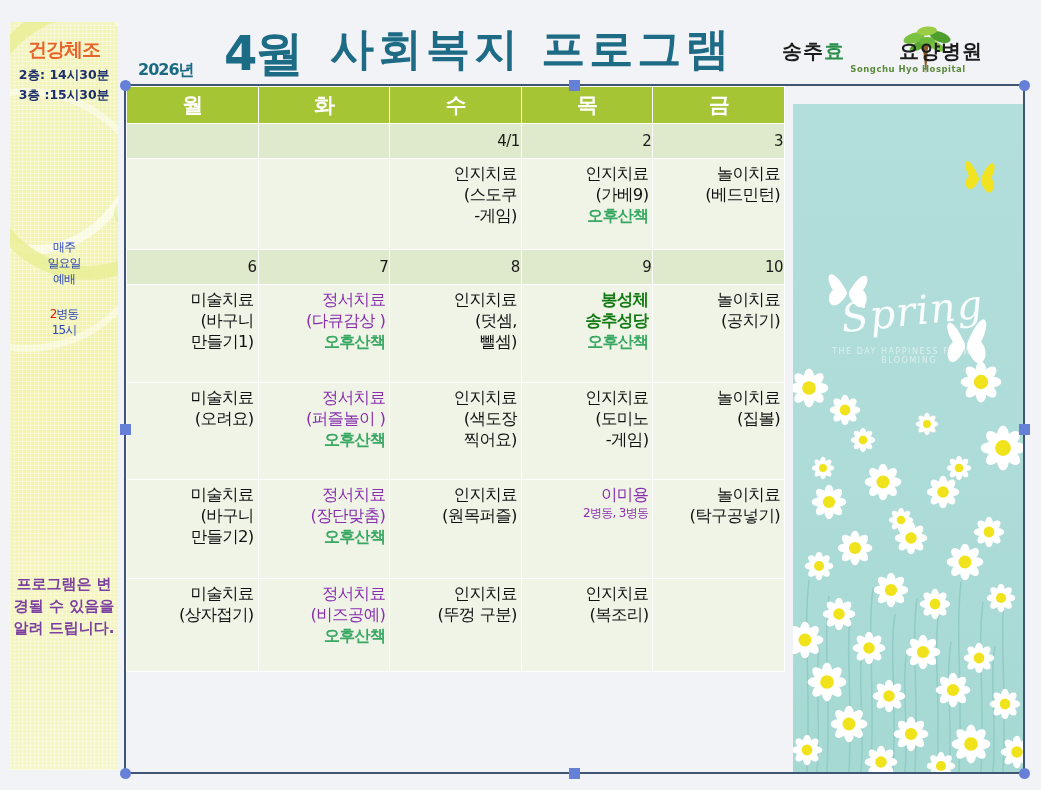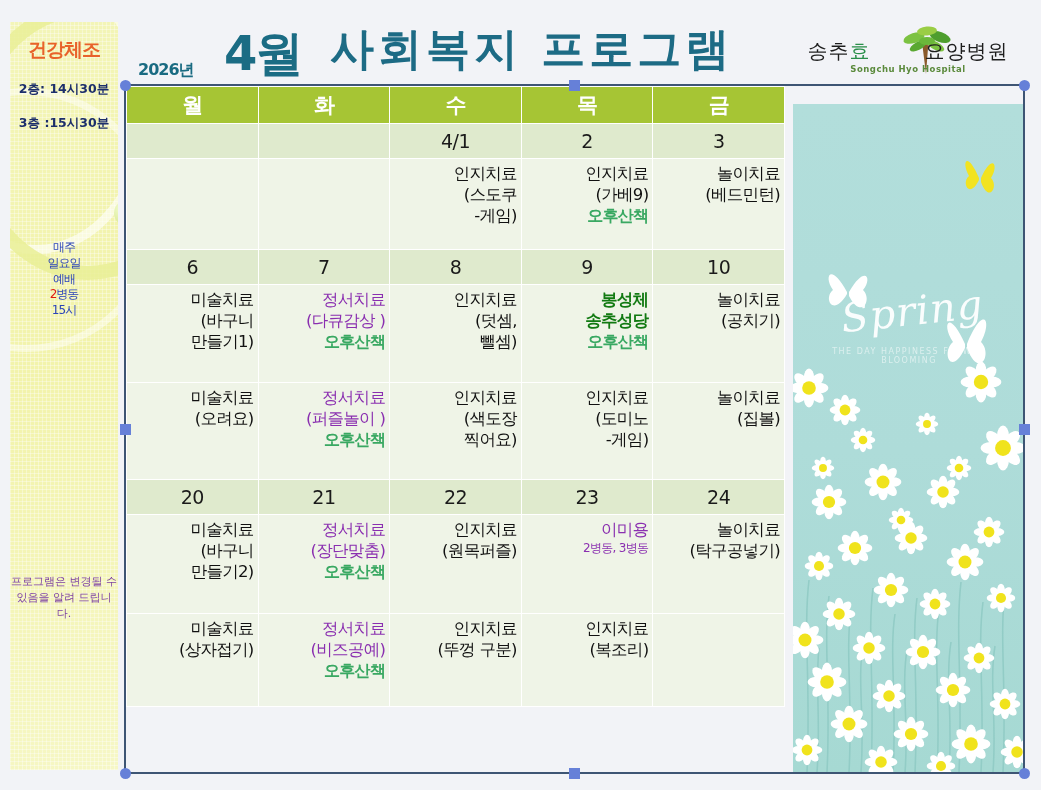--- a/index.html
+++ b/index.html
@@ -21,50 +21,50 @@
   }
   .swoosh{position:absolute;border-radius:50%;border:9px solid rgba(255,255,255,.55);}
   .sw1{left:-88px;top:-54px;width:210px;height:268px;border-color:rgba(255,255,255,.6);}
   .sw2{left:-44px;top:-20px;width:215px;height:250px;border-color:rgba(233,238,150,.85);border-width:14px;}
   .sw3{left:-116px;top:66px;width:250px;height:250px;border-color:rgba(255,255,255,.45);border-width:7px;}
   .dot{position:absolute;left:104px;top:178px;width:26px;height:26px;border-radius:50%;
        background:radial-gradient(circle at 35% 30%,#f4ffd6,#cfe07a);}
 
   .sb-block{position:absolute;width:108px;text-align:center;line-height:1.25;}
   .sb-title{font-size:19px;font-weight:bold;color:#e8622a;letter-spacing:-1px;}
-  .sb-line{font-size:12.5px;font-weight:bold;color:#1d2f6b;margin-top:19px;white-space:nowrap;}
+  .sb-line{font-size:12.5px;font-weight:bold;color:#1d2f6b;margin-top:5px;white-space:nowrap;}
 
   #blk-exercise{top:16px;}
   #blk-worship{top:218px;}
   .w-big{font-size:12px;font-weight:normal;color:#2b44b8;letter-spacing:-1px;line-height:1.32;}
   .w-red{color:#e01b11;}
   #blk-notice{top:552px;}
-  .notice{font-size:11px;font-weight:normal;color:#7b3fa0;line-height:1.45;}
+  .notice{font-size:15px;font-weight:bold;color:#7b3fa0;line-height:1.45;}
 
   
   #hdr-year{position:absolute;left:138px;top:60px;font-size:16px;font-weight:bold;color:#1a6b82;letter-spacing:-1px;}
   #hdr-month{position:absolute;left:224px;top:22px;font-size:48px;font-weight:bold;color:#1b6c84;letter-spacing:-2px;}
   #hdr-main{position:absolute;left:330px;top:20px;font-size:44px;font-weight:bold;color:#1d6b85;letter-spacing:4px;}
 
   
   #logo{position:absolute;left:782px;top:26px;width:252px;height:56px;}
-  #logo-text{position:absolute;left:0;top:12px;width:252px;text-align:center;font-size:20px;font-weight:normal;color:#1d1d1d;letter-spacing:1px;}
+  #logo-text{position:absolute;left:0;top:12px;width:252px;text-align:left;font-size:20px;font-weight:bold;color:#1d1d1d;letter-spacing:1px;}
   #logo-hyo{color:#2a8f4a;}
   #logo-sub{position:absolute;left:0;top:38px;width:252px;text-align:center;font-size:8.5px;font-weight:bold;color:#5b8a3c;letter-spacing:.5px;}
   #logo-tree{position:absolute;left:116px;top:-2px;width:58px;height:52px;}
 
   
   #cal{position:absolute;left:126px;top:86px;width:658px;border-collapse:collapse;table-layout:fixed;}
   #cal col{width:131.6px;}
   #cal th{
     background:#a6c534;color:#ffffff;font-size:21px;font-weight:bold;
     height:34px;border:1px solid #ffffff;letter-spacing:-1px;
   }
   td.daynum{
-    background:#dfeacd;color:#1a1a1a;font-size:19px;text-align:center;
+    background:#dfeacd;color:#1a1a1a;font-size:15px;text-align:right;
     height:32px;border:1px solid #ffffff;letter-spacing:-.5px;
   }
   td.daynum.mint{background:#cfeee2;}
   td.daynum.blank{background:#dfeacd;}
   td.cellbody{
     background:#eff4e7;border:1px solid #ffffff;vertical-align:top;
     padding:5px 4px 7px 4px;text-align:right;
   }
   .ev{font-size:16.5px;line-height:1.26;letter-spacing:-.7px;font-weight:500;}
   .ev-black{color:#111111;}
@@ -110,21 +110,21 @@
   <div class="sb-block" id="blk-exercise">
     <div class="sb-title">건강체조</div>
     <div class="sb-line">2층: 14시30분</div>
     <div class="sb-line">3층 :15시30분</div>
   </div>
 
   <div class="sb-block" id="blk-worship">
     <div class="w-big">매주</div>
     <div class="w-big">일요일</div>
     <div class="w-big">예배</div>
-    <div class="w-big" style="margin-top:0;border-radius:13px;">
+    <div class="w-big" style="margin-top:20px;border-radius:13px;">
       <span class="w-red">2</span><span>병동</span>
     </div>
     <div class="w-big">15시</div>
   </div>
 
   <div class="sb-block" id="blk-notice">
     <div class="notice">프로그램은 변경될 수 있음을 알려 드립니다.</div>
   </div>
 </div>
 
@@ -242,27 +242,20 @@
         <td class="cellbody">
           <div class="ev ev-ind ev-black">인지치료</div>
           <div class="ev ev-ind ev-black">(도미노</div>
           <div class="ev ev-ind ev-black ind">-게임)</div>
         </td>
         <td class="cellbody">
           <div class="ev ev-ind ev-black">놀이치료</div>
           <div class="ev ev-ind ev-black">(집볼)</div>
         </td>
       </tr>
-      <tr class="r4 daterow">
-        <td class="daynum">20</td>
-        <td class="daynum">21</td>
-        <td class="daynum">22</td>
-        <td class="daynum">23</td>
-        <td class="daynum">24</td>
-      </tr>
       <tr class="r4">
         <td class="cellbody">
           <div class="ev ev-ind ev-black">미술치료</div>
           <div class="ev ev-ind ev-black">(바구니</div>
           <div class="ev ev-ind ev-black ind">만들기2)</div>
         </td>
         <td class="cellbody">
           <div class="ev ev-ind ev-purple">정서치료</div>
           <div class="ev ev-ind ev-purple">(장단맞춤)</div>
           <div class="ev ev-ind ev-walk">오후산책</div>

